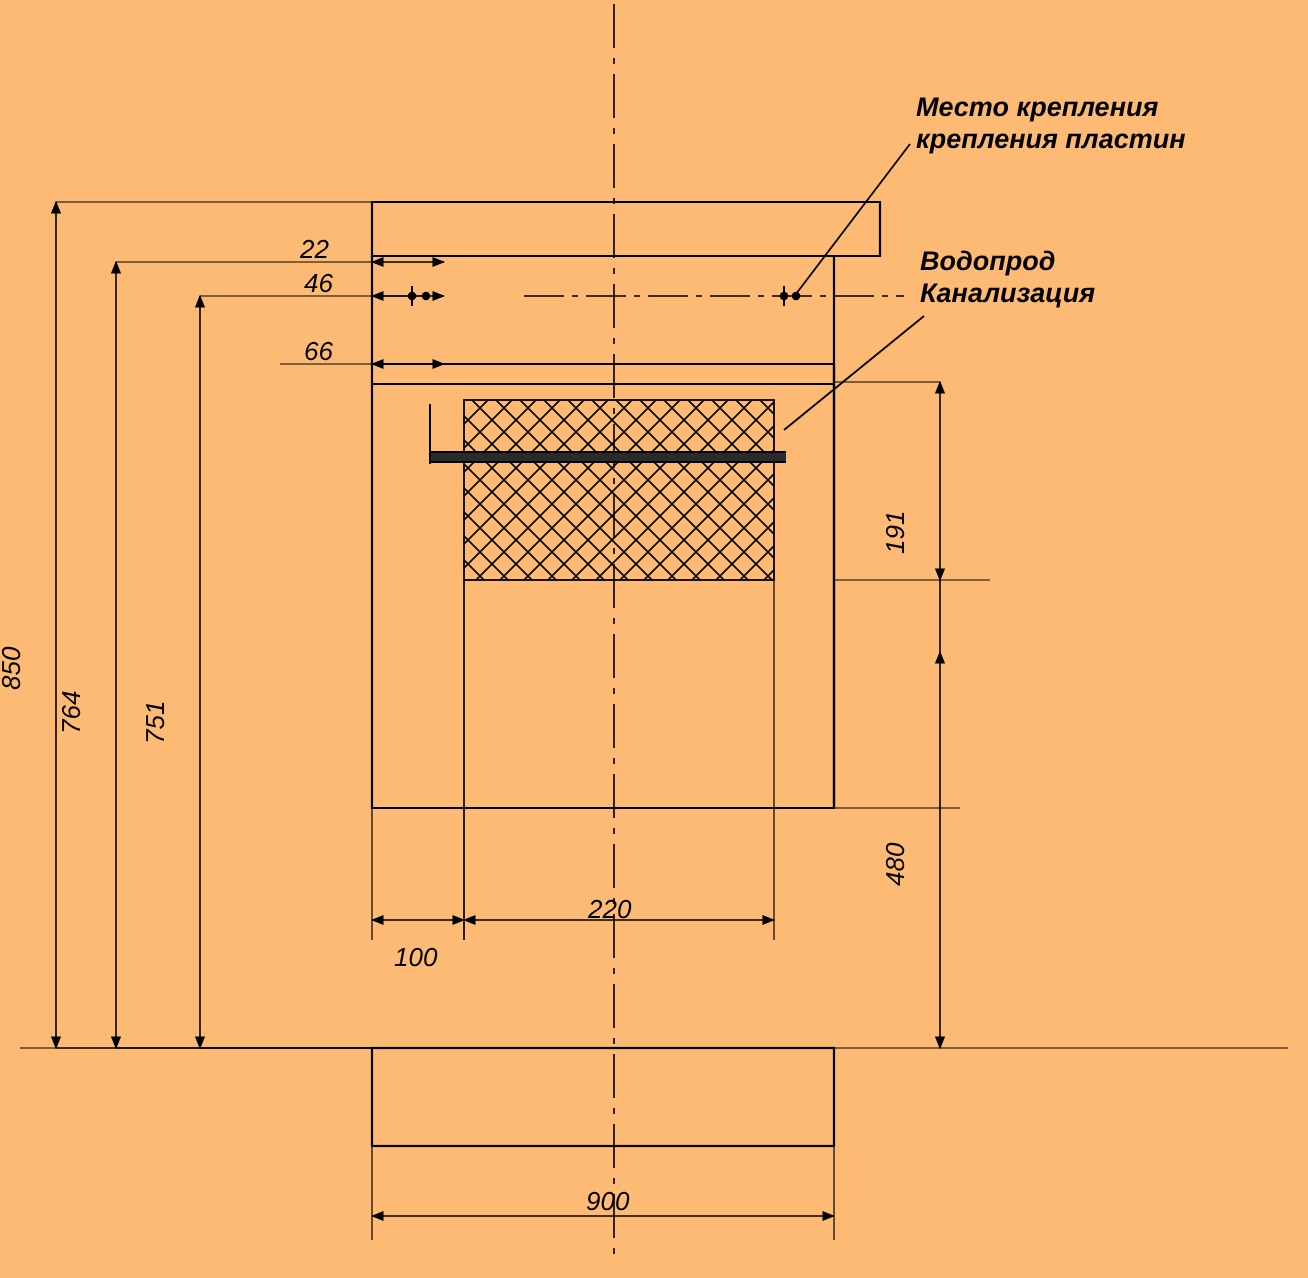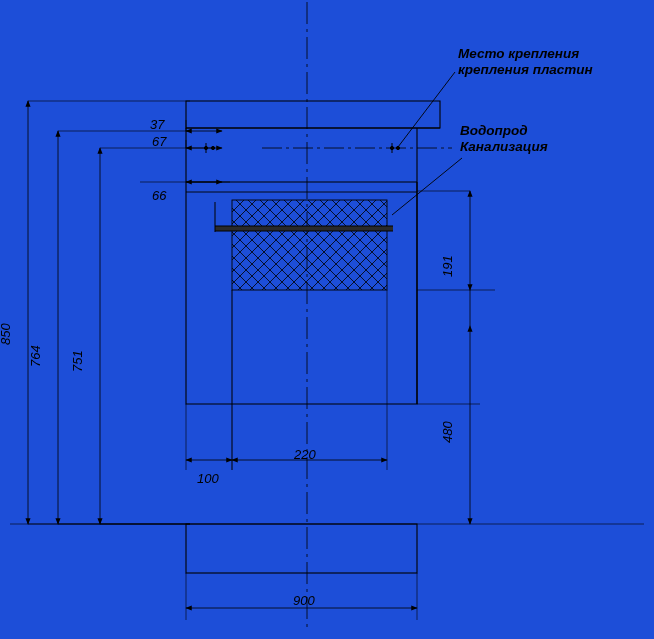--- a/index.html
+++ b/index.html
@@ -4,21 +4,21 @@
 <style>
   html, body {
     margin: 0;
     padding: 0;
     background: #ffffff;
   }
   #stage {
     position: relative;
     width: 654px;
     height: 639px;
-    background: #1d4ed8;
+    background: #fdba74;
     font-family: "Liberation Sans", sans-serif;
     overflow: hidden;
   }
   #drawing {
     position: absolute;
     left: 0;
     top: 0;
   }
   .lbl {
     position: absolute;
@@ -157,23 +157,23 @@
   <div class="lbl bold-note" style="left:458px; top:46px;">
     <div>Место крепления</div>
     <div>крепления пластин</div>
   </div>
 
   <div class="lbl bold-note" style="left:460px; top:123px;">
     <div>Водопрод</div>
     <div>Канализация</div>
   </div>
 
-  <div class="lbl italic" style="left:150px; top:118px;">37</div>
-  <div class="lbl italic" style="left:152px; top:135px;">67</div>
-  <div class="lbl italic" style="left:152px; top:169px;margin-top:20px;">66</div>
+  <div class="lbl italic" style="left:150px; top:118px;">22</div>
+  <div class="lbl italic" style="left:152px; top:135px;">46</div>
+  <div class="lbl italic" style="left:152px; top:169px;">66</div>
 
   <div class="lbl italic rot" style="left:14px; top:330px;">850</div>
   <div class="lbl italic rot" style="left:44px; top:352px;">764</div>
   <div class="lbl italic rot" style="left:86px; top:357px;">751</div>
 
   <div class="lbl italic rot" style="left:456px; top:262px;">191</div>
   <div class="lbl italic rot" style="left:456px; top:428px;">480</div>
 
   <div class="lbl italic" style="left:197px; top:472px;">100</div>
   <div class="lbl italic" style="left:294px; top:448px;">220</div>

